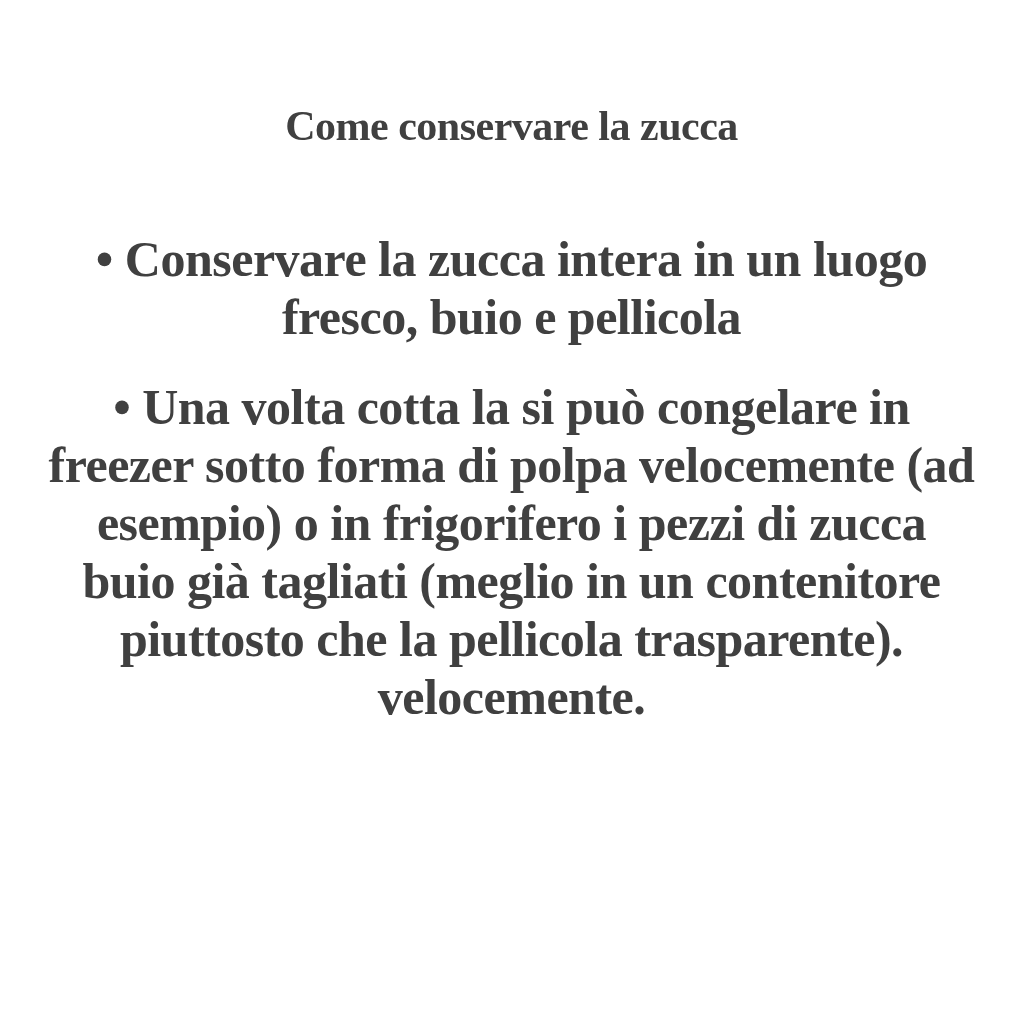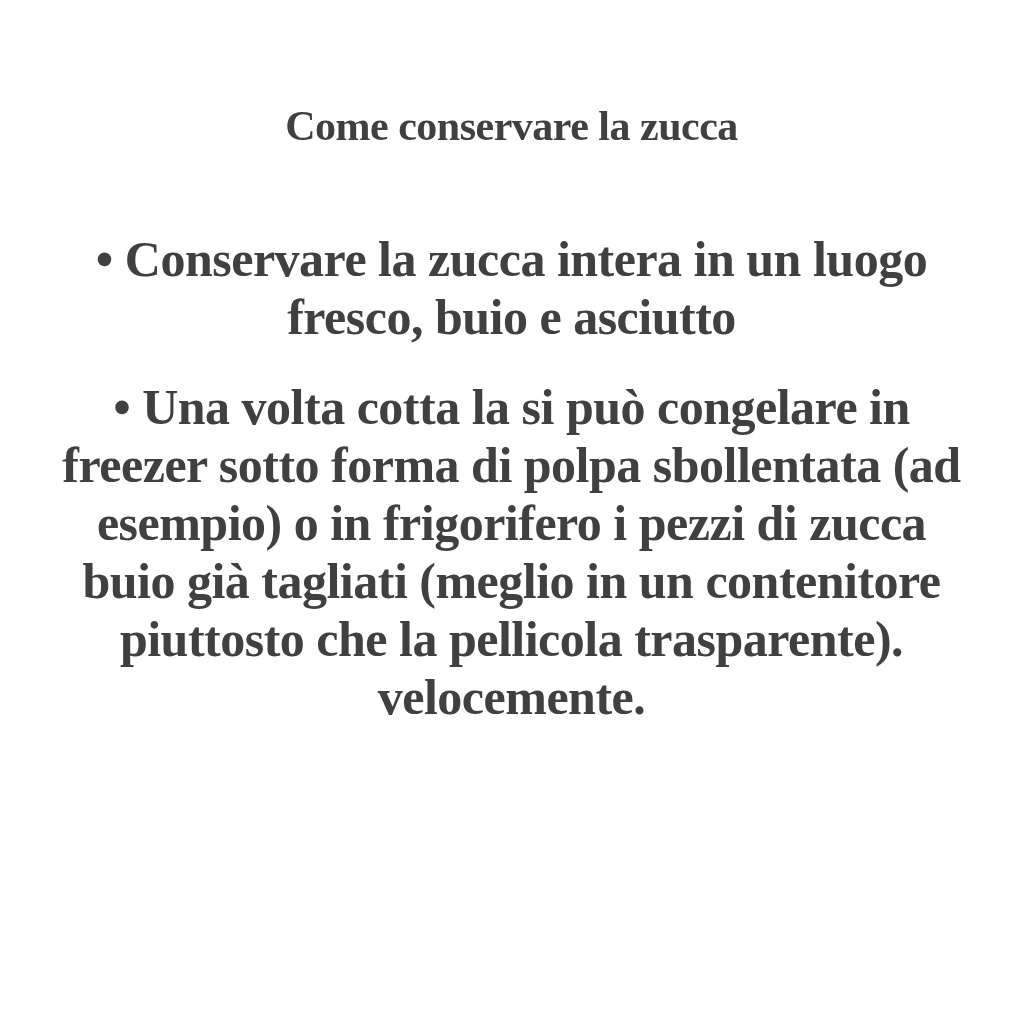--- a/index.html
+++ b/index.html
@@ -45,24 +45,24 @@
   }
 </style>
 </head>
 <body>
 
 <div class="card">
   <h1 class="title">Come conservare la zucca</h1>
 
   <div class="para para-1">
       <div class="line">• Conservare la zucca intera in un luogo</div>
-      <div class="line">fresco, buio e asciutto</div>
+      <div class="line">fresco, buio e pellicola</div>
     </div>
 
   <div class="para para-2">
       <div class="line">• Una volta cotta la si può congelare in</div>
-      <div class="line">freezer sotto forma di polpa sbollentata (ad</div>
+      <div class="line">freezer sotto forma di polpa velocemente (ad</div>
       <div class="line">esempio) o in frigorifero i pezzi di zucca</div>
       <div class="line">buio già tagliati (meglio in un contenitore</div>
       <div class="line">piuttosto che la pellicola trasparente).</div>
       <div class="line">velocemente.</div>
     </div>
 </div>
 
 </body></html>

